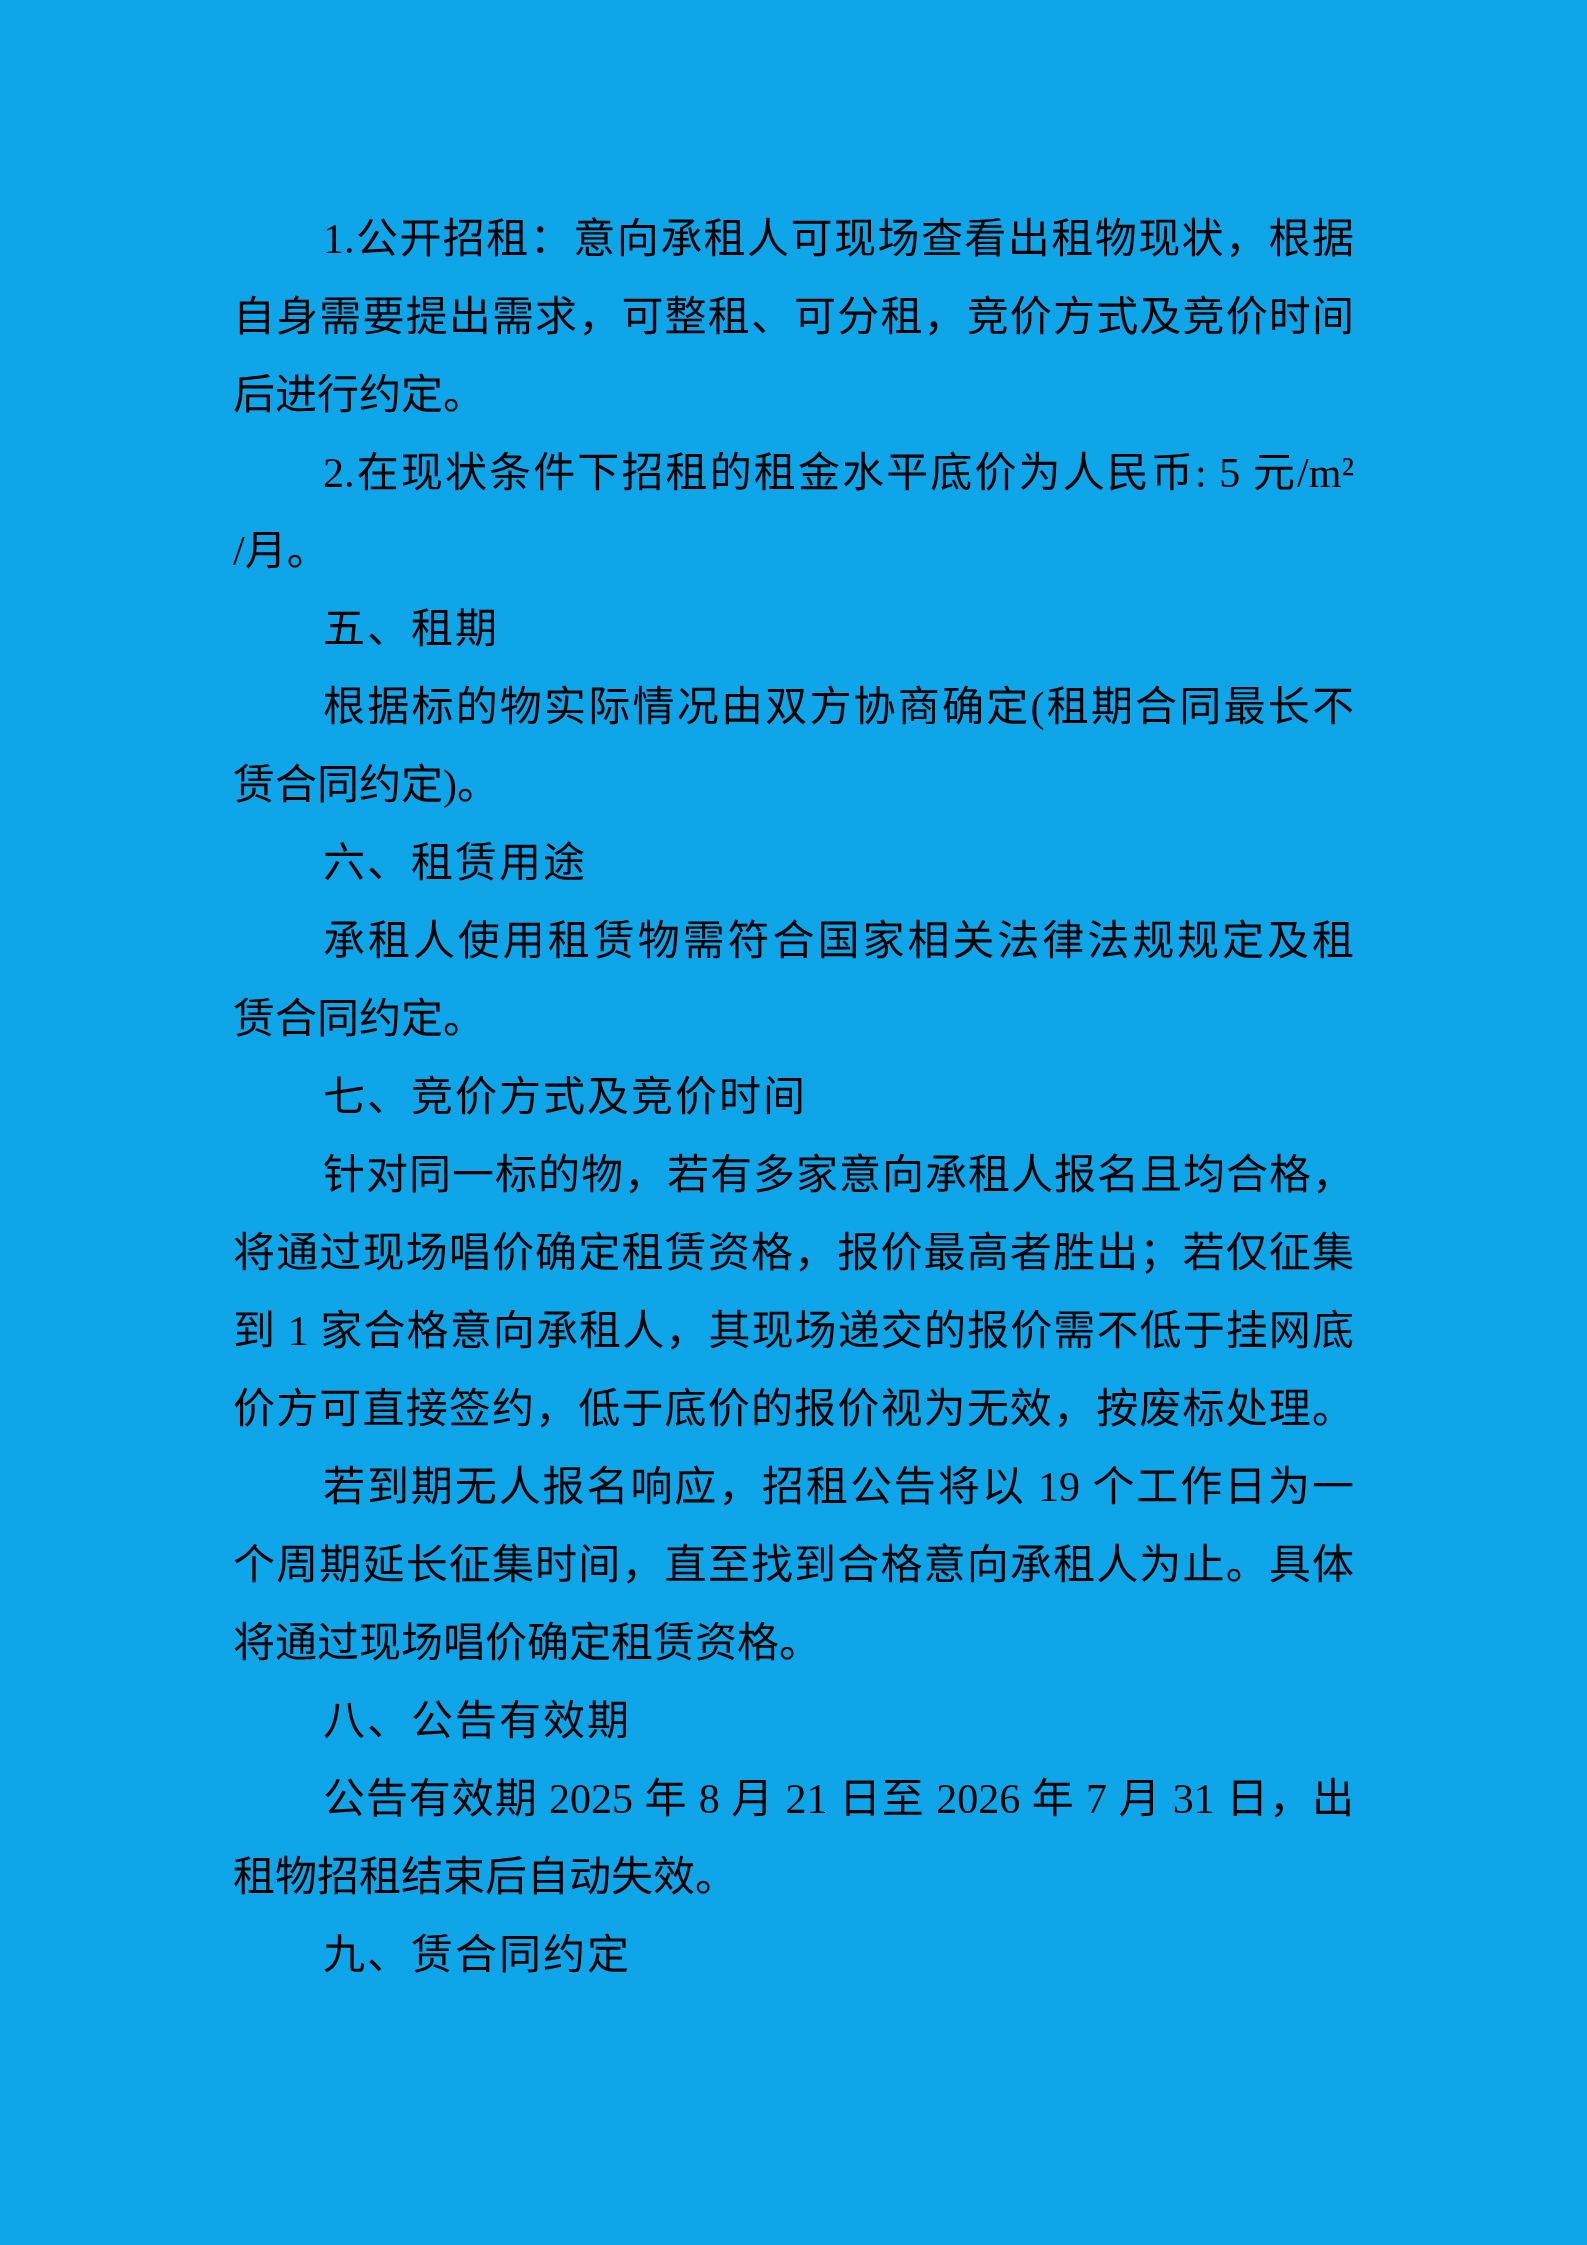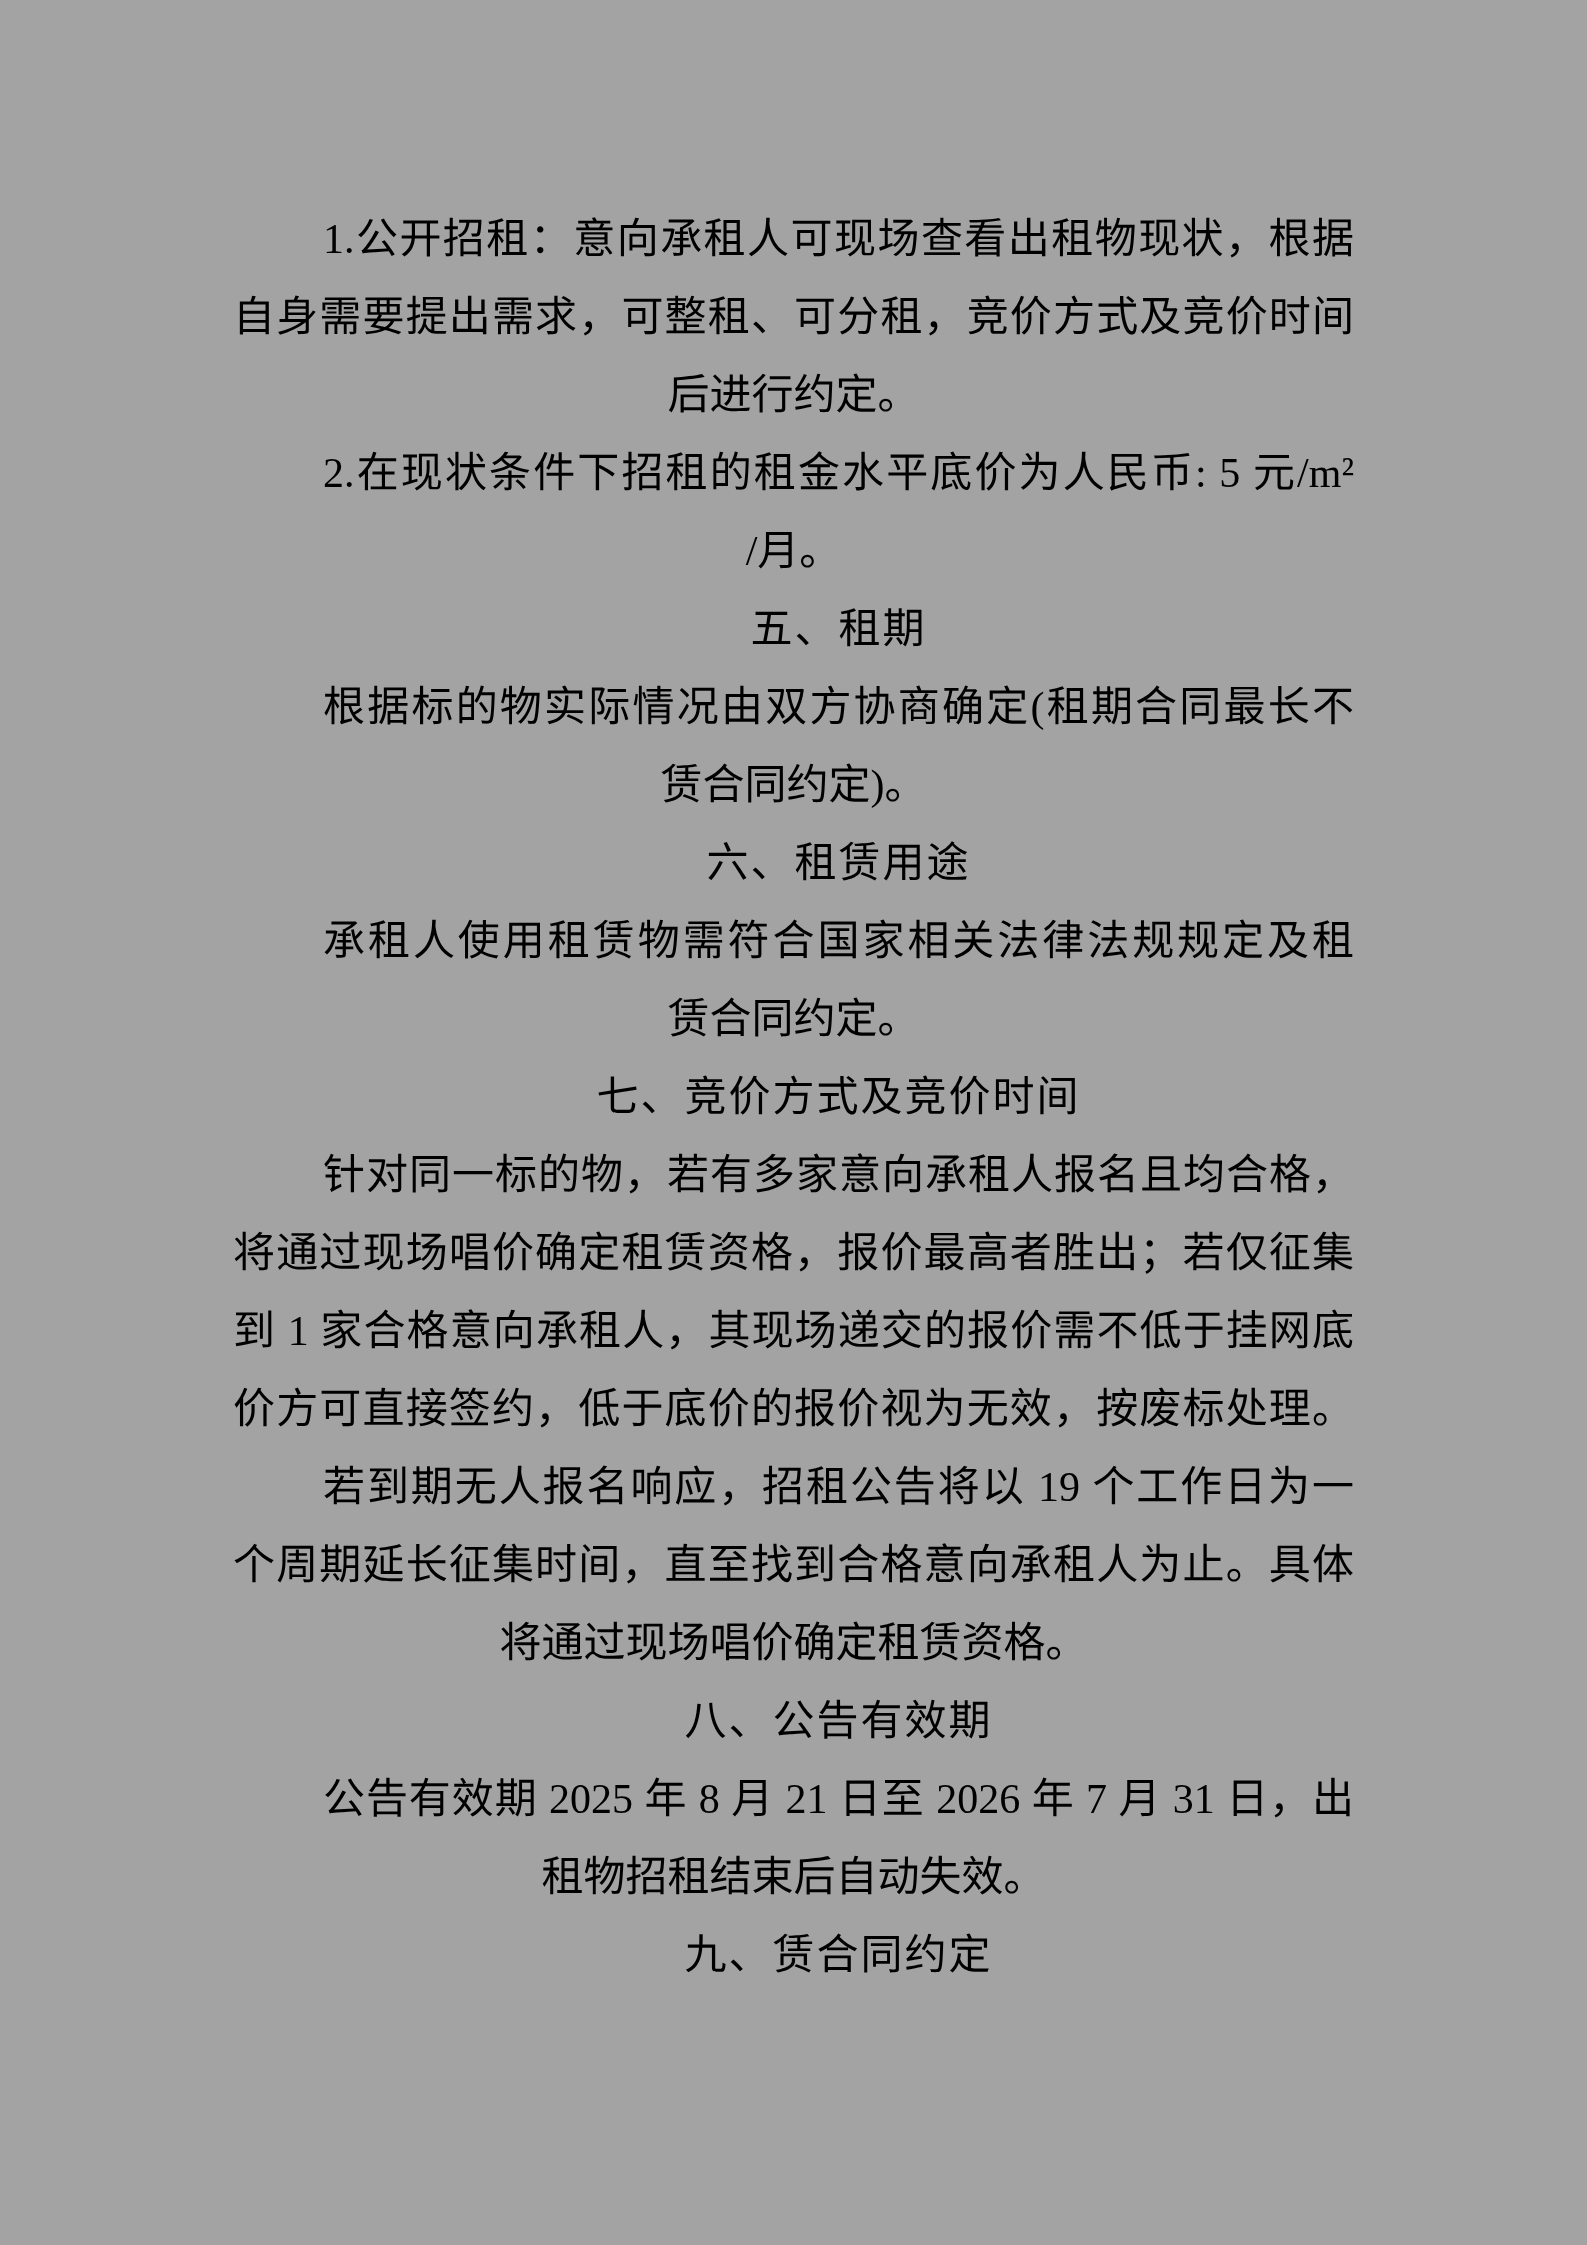--- a/index.html
+++ b/index.html
@@ -4,37 +4,37 @@
 <style>
   html, body {
     margin: 0;
     padding: 0;
     background: #ffffff;
   }
   .page {
     position: relative;
     width: 1587px;
     height: 2245px;
-    background: #a3a3a3;
+    background: #0ea5e9;
     color: #000000;
     overflow: hidden;
   }
   .textblock {
     position: absolute;
     left: 233px;
     top: 200px;
     width: 1121px;
   }
   .line {
     font-family: "Liberation Serif", "DejaVu Serif", serif;
     font-size: 42px;
     line-height: 78px;
     height: 78px;
     color: #000000;
-    text-align: center;
+    text-align: left;
     box-sizing: border-box;
     white-space: pre;
   }
   .line.just {
     text-align: justify;
     text-align-last: justify;
     white-space: normal;
   }
   .line.indent {
     padding-left: 90px;

